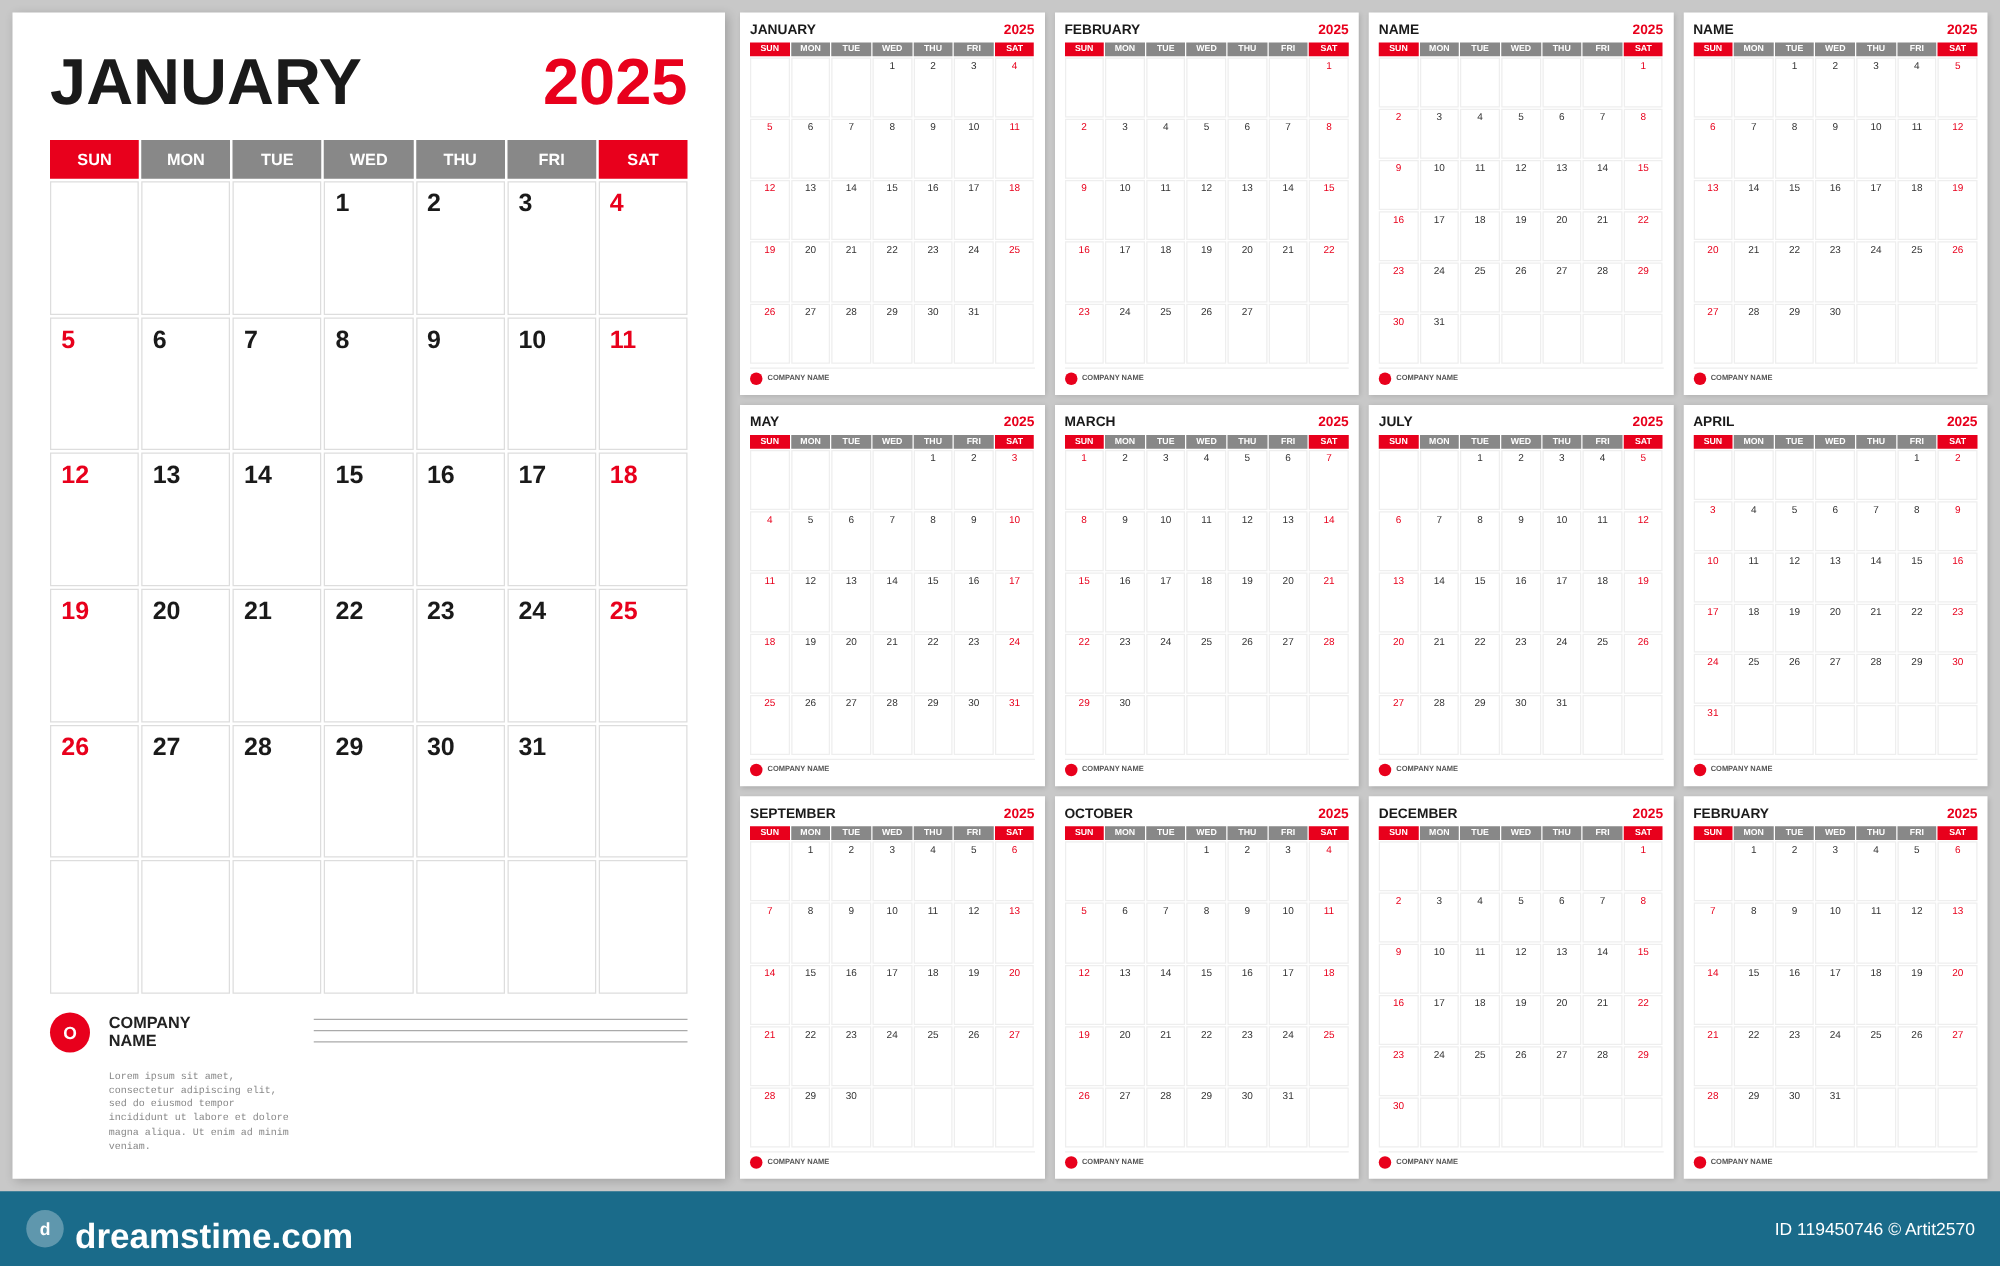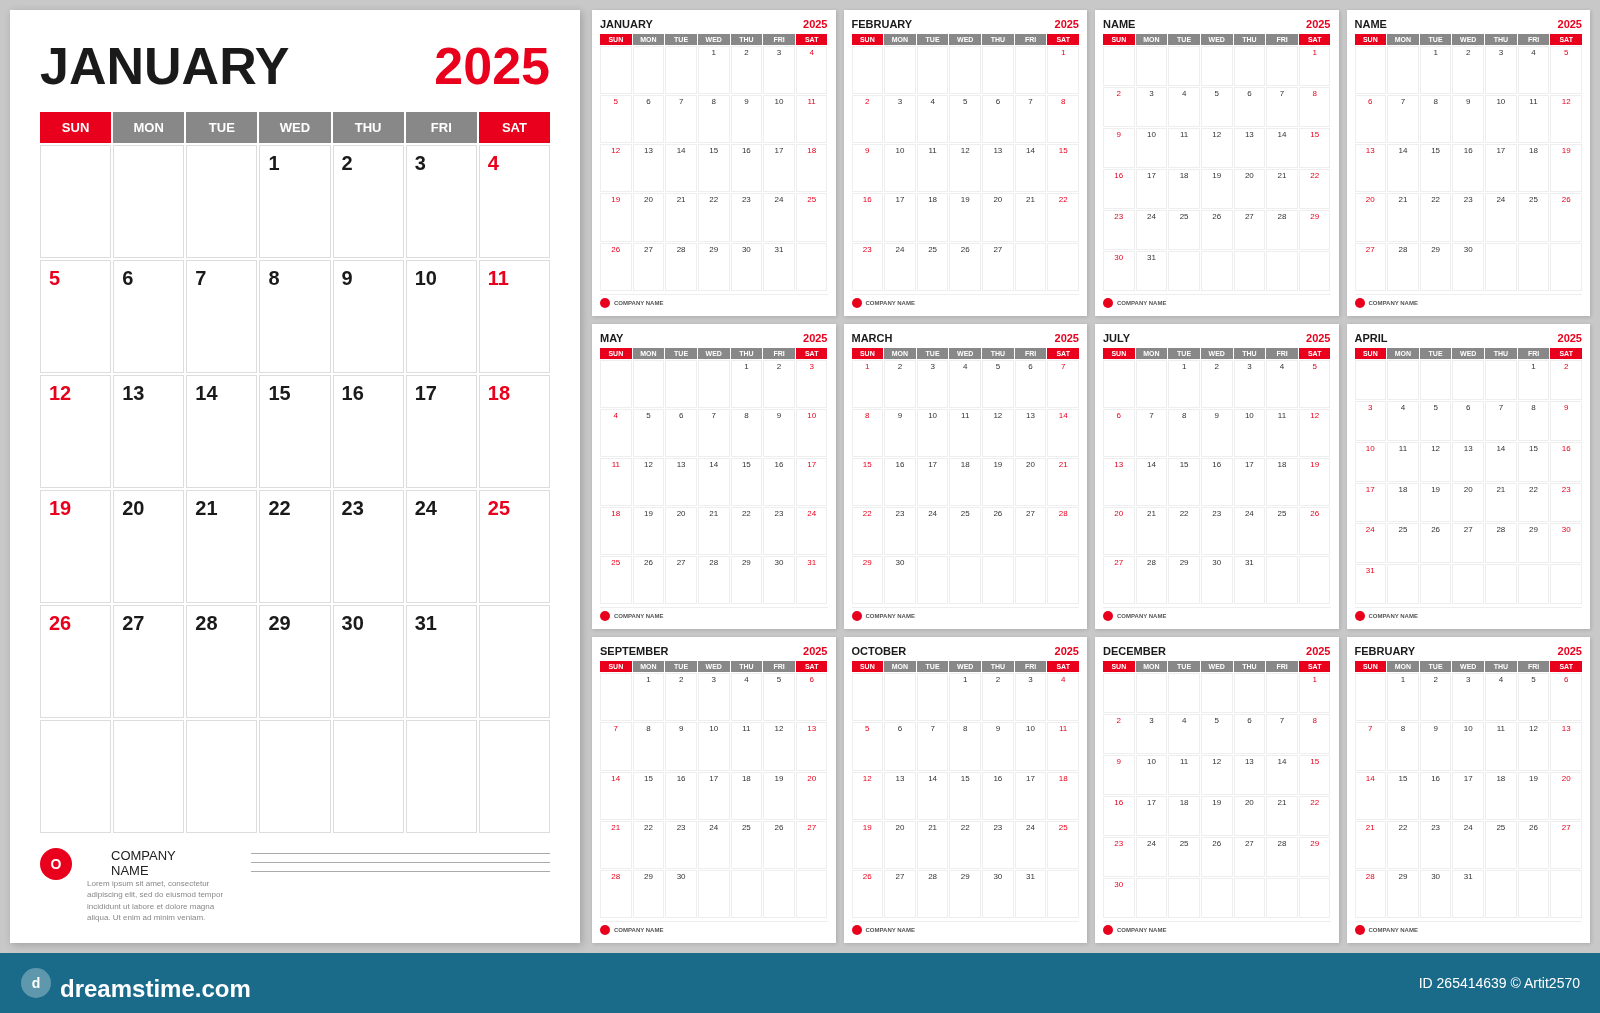--- a/index.html
+++ b/index.html
@@ -146,31 +146,31 @@
       font-size: 14px;
       font-weight: bold;
       flex-shrink: 0;
     }
 
     .company-info {
       flex: 1;
     }
 
     .company-name-text {
-      font-weight: normal;
+      font-weight: bold;
       font-size: 13px;
       color: #222;
-      margin-left: 24px;
     }
 
     .company-desc {
       font-size: 8px;
       color: #888;
-      margin-top: 0;
+      margin-top: 16px;
       line-height: 1.4;
+      font-family: Liberation Mono, monospace;
     }
 
     .footer-lines {
       flex: 2;
       display: flex;
       flex-direction: column;
       justify-content: flex-end;
       gap: 8px;
       padding-top: 5px;
     }
@@ -1215,16 +1215,16 @@
       </div>
     </div>
 </div>
 
 <div class="dreamstime-bar">
   <div style="display:flex;align-items:center;gap:8px;">
     <svg width="32" height="32" viewBox="0 0 32 32">
       <circle cx="16" cy="16" r="15" fill="white" opacity="0.3"></circle>
       <text x="16" y="21" text-anchor="middle" font-size="14" fill="white" font-weight="bold">d</text>
     </svg>
-    <span style="font-size:24px;font-weight:bold;margin-top:12px;">dreamstime.com</span>
+    <span style="font-size:28px;font-weight:bold;margin-top:12px;">dreamstime.com</span>
   </div>
-  <div style="font-size:14px;">ID 265414639 © Artit2570</div>
+  <div style="font-size:14px;">ID 119450746 © Artit2570</div>
 </div>
 
 </body></html>

